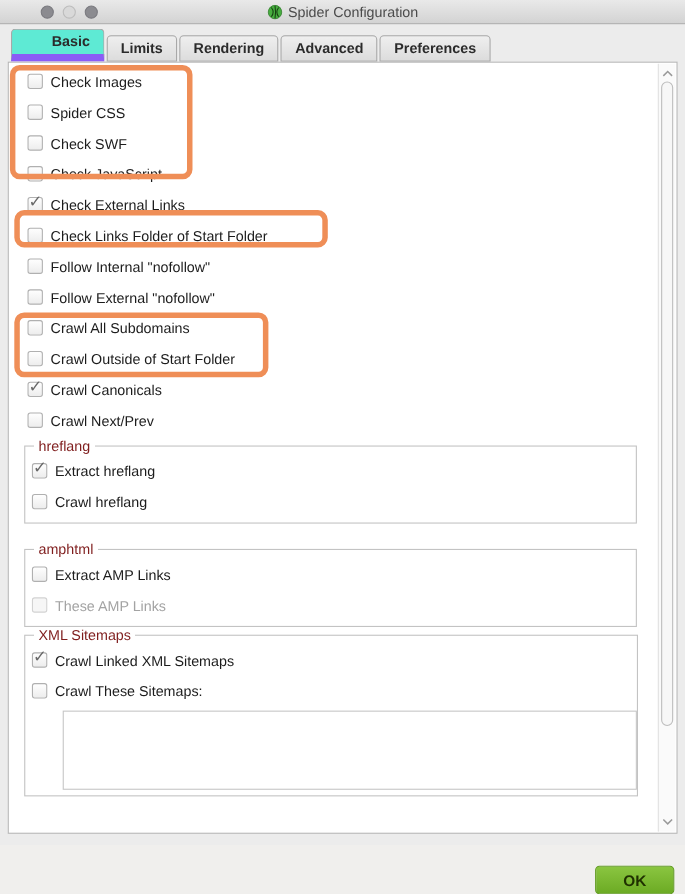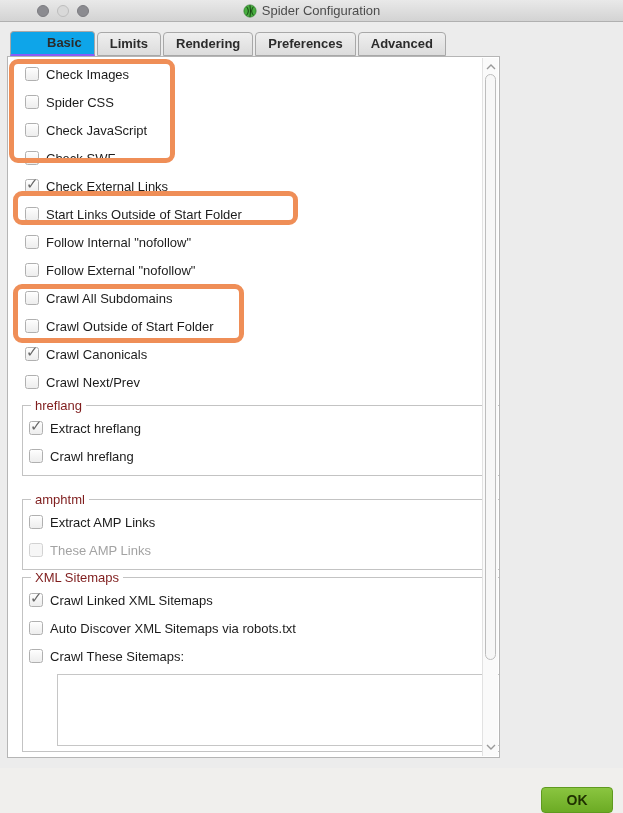--- a/index.html
+++ b/index.html
@@ -44,29 +44,29 @@
     background:linear-gradient(#efefef,#dcdcdc);
     border:1px solid #a8a8a8;
     border-radius:4px 4px 0 0;
     padding:3px 12px 4px;
     margin-right:2px;
     font-weight:bold;
     color:#2b2b2b;
     cursor:default;
   }
   .tab.active {
-    background:#0ea5e9;
-    border-bottom:2px solid #8b5cf6;
+    background:#5eead4;
+    border-bottom:7px solid #8b5cf6;
     padding-left:36px;
   }
   
   .panel {
     position:absolute;
     left:7px; top:56px;
-    width:493px; height:702px;
+    width:609px; height:702px;
     background:#ffffff;
     border:1px solid #b5b5b5;
     overflow:hidden;
     z-index:1;
   }
   .rows { padding-top:3px; }
   .row {
     height:28px;
     display:flex; align-items:center; gap:7px;
     padding-left:17px;
@@ -171,52 +171,52 @@
       <path d="M4.2 3.2 Q8 8 4.2 12.8 M8 1.5 Q9.2 8 8 14.5 M11.8 3.2 Q8 8 11.8 12.8" stroke="#173f12" stroke-width="1.1" fill="none"></path>
     </svg>
     <span class="apptitle">Spider Configuration</span>
   </div>
 </div>
 
 <div class="tabstrip">
   <div class="tab active">Basic</div>
   <div class="tab">Limits</div>
   <div class="tab">Rendering</div>
+  <div class="tab">Advanced</div>
   <div class="tab">Preferences</div>
-  <div class="tab">Advanced</div>
 </div>
 
 <div class="panel">
 
   <div class="rows">
     <div class="row">
       <span class="cb"></span>
       <label>Check Images</label>
     </div>
     <div class="row">
       <span class="cb"></span>
       <label>Spider CSS</label>
     </div>
     <div class="row">
       <span class="cb"></span>
+      <label>Check SWF</label>
+    </div>
+    <div class="row">
+      <span class="cb"></span>
       <label>Check JavaScript</label>
-    </div>
-    <div class="row">
-      <span class="cb"></span>
-      <label>Check SWF</label>
     </div>
     <div class="row">
       <span class="cb checked">
           <span class="tick">✓</span>
         </span>
       <label>Check External Links</label>
     </div>
     <div class="row">
       <span class="cb"></span>
-      <label>Start Links Outside of Start Folder</label>
+      <label>Check Links Folder of Start Folder</label>
     </div>
     <div class="row">
       <span class="cb"></span>
       <label>Follow Internal "nofollow"</label>
     </div>
     <div class="row">
       <span class="cb"></span>
       <label>Follow External "nofollow"</label>
     </div>
     <div class="row">
@@ -265,24 +265,20 @@
     </div>
   </fieldset>
 
   <fieldset class="xmlsitemaps">
     <legend>XML Sitemaps</legend>
     <div class="row">
       <span class="cb checked">
           <span class="tick">✓</span>
         </span>
       <label>Crawl Linked XML Sitemaps</label>
-    </div>
-    <div class="row">
-      <span class="cb"></span>
-      <label>Auto Discover XML Sitemaps via robots.txt</label>
     </div>
     <div class="row">
       <span class="cb"></span>
       <label>Crawl These Sitemaps:</label>
     </div>
     <textarea class="sitemaps-input" style=""></textarea>
   </fieldset>
 
   <div class="hl box1"></div>
   <div class="hl box2"></div>

